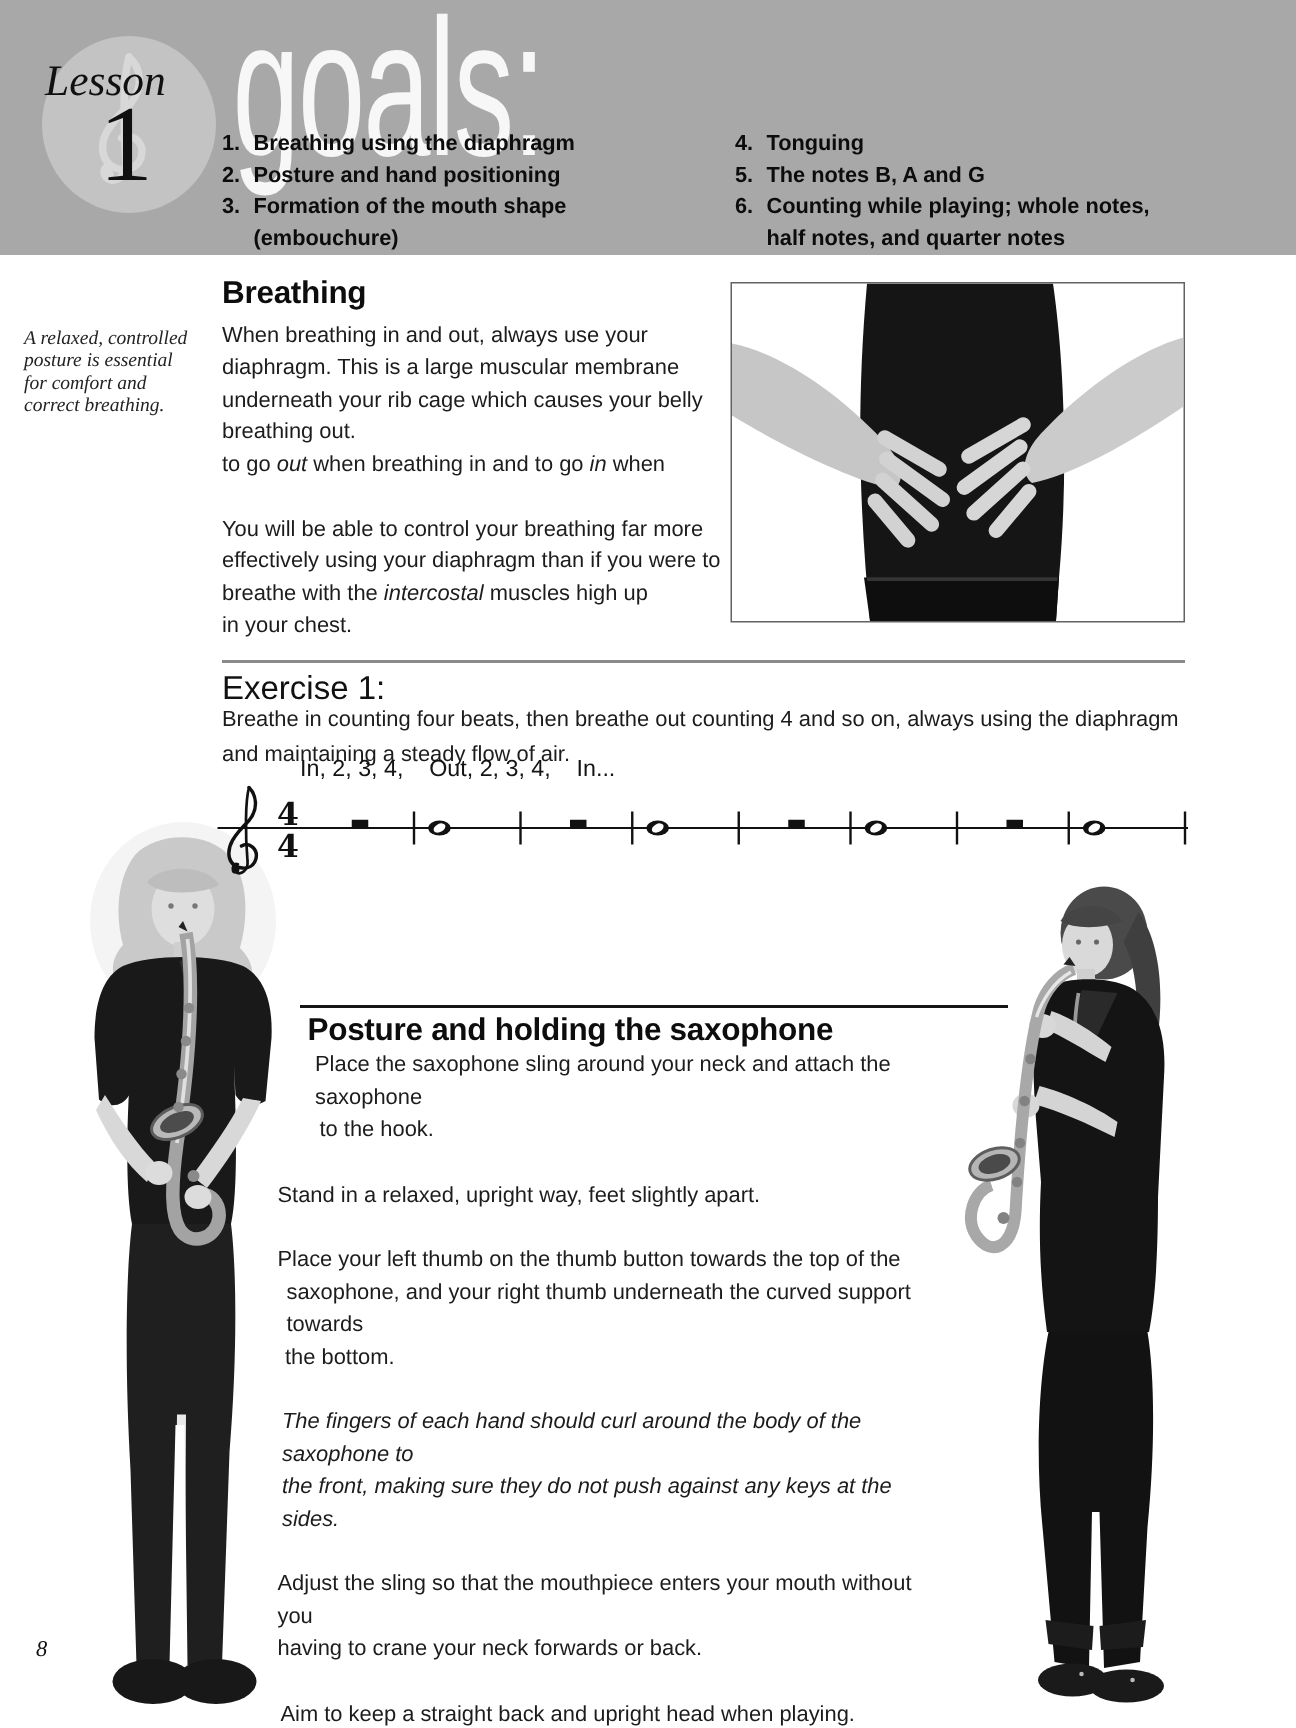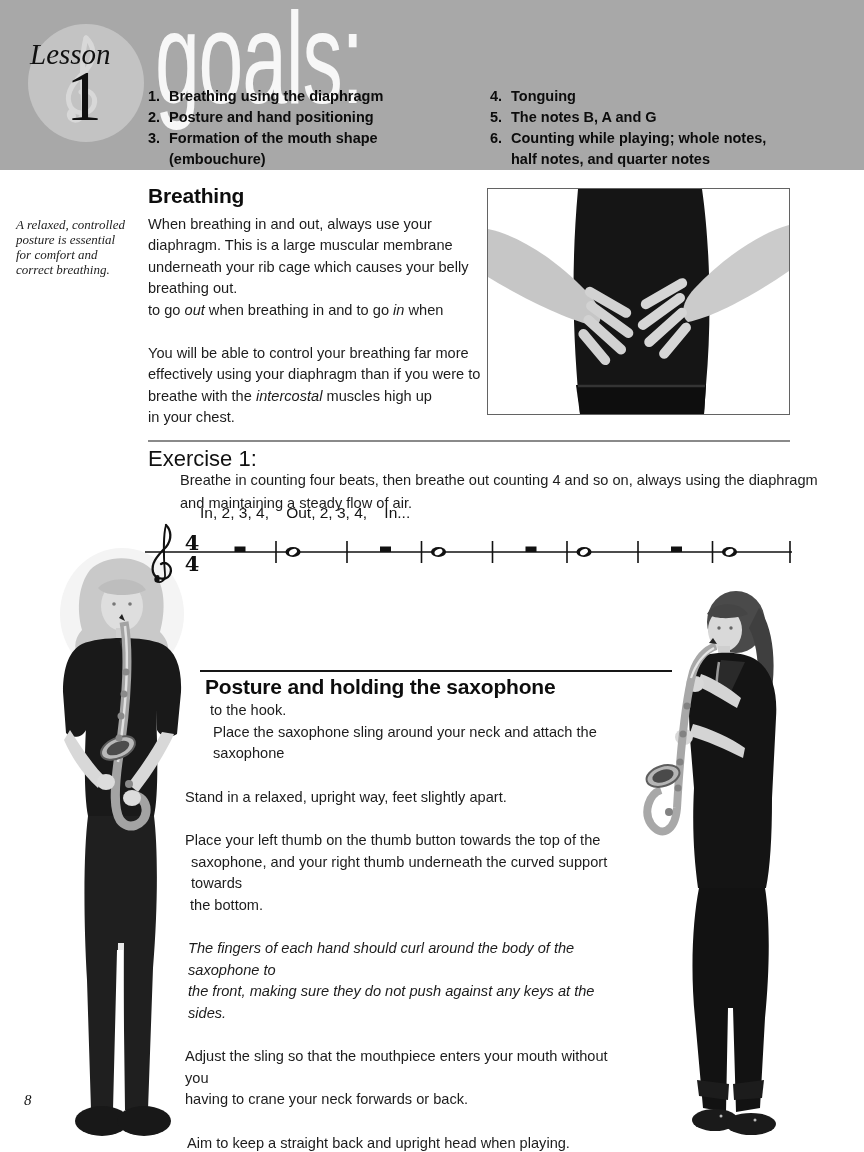--- a/index.html
+++ b/index.html
@@ -157,21 +157,21 @@
         <rect x="201" y="96" width="52" height="10" rx="5" transform="rotate(150 201 96)"></rect>
         <rect x="199" y="110" width="56" height="10" rx="5" transform="rotate(144 199 110)"></rect>
         <rect x="201" y="124" width="54" height="10" rx="5" transform="rotate(138 201 124)"></rect>
         <rect x="205" y="138" width="44" height="10" rx="5" transform="rotate(130 205 138)"></rect>
       </g>
     </svg>
   </div>
 
   <div class="abs rule-thin" style="left:148px;top:440px;width:642px;"></div>
   <div class="abs ex-head" style="left:148px;top:446px;">Exercise 1:</div>
-  <div class="abs body-txt" style="left:148px;top:469px;width:670px;line-height:22.5px;margin-left:32px;">
+  <div class="abs body-txt" style="left:148px;top:469px;width:670px;line-height:22.5px;">
       <div><span>Breathe in counting four beats, then breathe out counting 4 and so on, always using the diaphragm</span></div>
       <div><span>and maintaining a steady flow of air.</span></div>
     </div>
 
   <svg class="abs" style="left:30px;top:548px;" width="180" height="592" viewBox="0 0 180 592">
     <ellipse cx="92" cy="66" rx="62" ry="66" fill="#f4f4f4"></ellipse>
     <path d="M60,22 C75,6 110,6 124,24 C135,38 136,62 130,84 C141,95 140,107 132,112 L52,112 C43,104 43,92 52,82 C46,60 49,36 60,22 Z" fill="#c9c9c9"></path>
     <ellipse cx="92" cy="58" rx="21" ry="25" fill="#dedede"></ellipse>
     <path d="M68,40 C78,28 108,28 116,42 C106,48 76,50 68,40 Z" fill="#bdbdbd"></path>
     <circle cx="84" cy="56" r="1.8" fill="#777"></circle>
@@ -274,22 +274,22 @@
         <line x1="650" x2="650" y1="27" y2="49" stroke="#111" stroke-width="1.6"></line>
       </g>
   </svg>
 
 
   <div class="abs rule-dark" style="left:200px;top:670px;width:472px;"></div>
   <div class="abs h-bold" style="left:205px;top:675px;">Posture and holding the saxophone</div>
 
   <div class="abs body-txt" style="left:185px;top:700px;width:450px;line-height:21.5px;">
     <div class="para p1-ind">
+        <div><span>Place the saxophone sling around your neck and attach the saxophone</span></div>
         <div><span>to the hook.</span></div>
-        <div><span>Place the saxophone sling around your neck and attach the saxophone</span></div>
       </div>
     <div class="para p2-ind">
         <div><span>Stand in a relaxed, upright way, feet slightly apart.</span></div>
       </div>
     <div class="para p3-ind">
         <div><span>Place your left thumb on the thumb button towards the top of the</span></div>
         <div><span>saxophone, and your right thumb underneath the curved support towards</span></div>
         <div><span>the bottom.</span></div>
       </div>
     <div class="para p4-ind">

